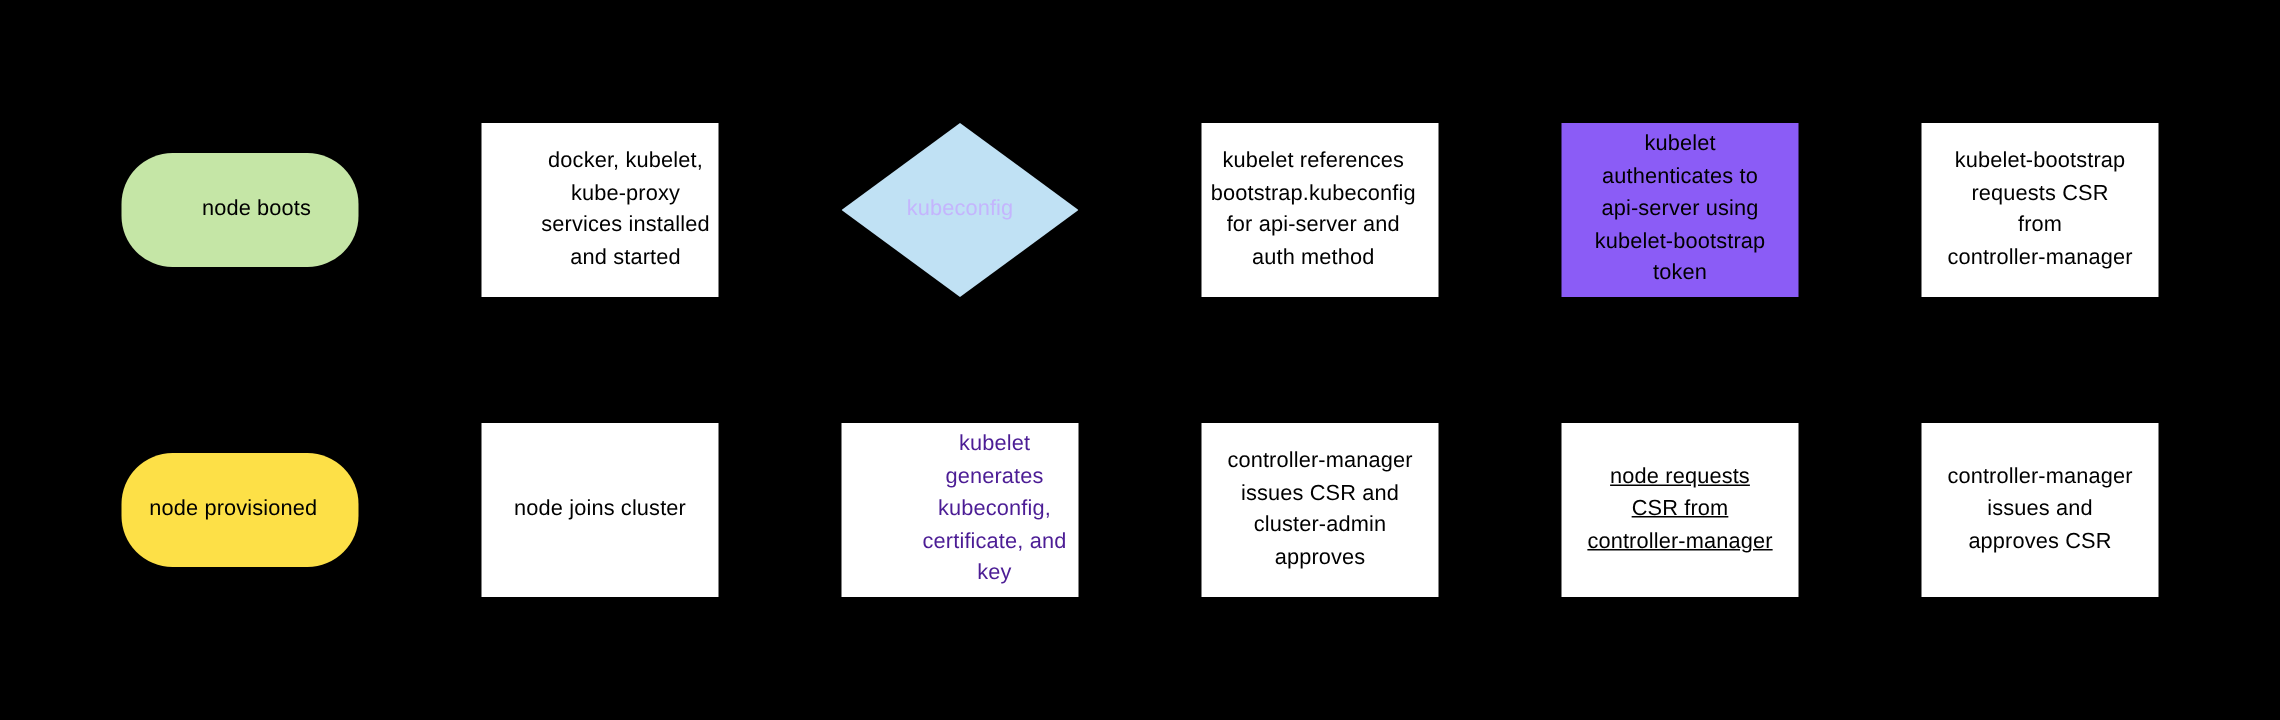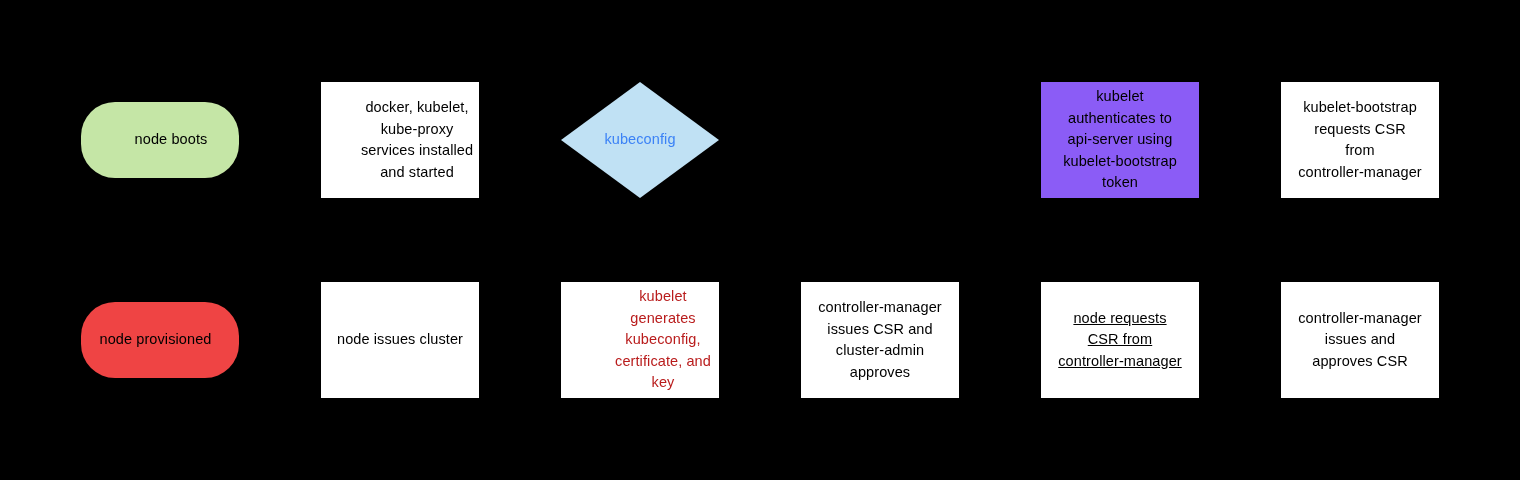--- a/index.html
+++ b/index.html
@@ -85,45 +85,51 @@
         <span class="label" style="color: rgb(0, 0, 0); padding-left: 24px;">node boots</span>
       </div>
       <div class="node process" style="left: 321px; top: 82px; width: 158px; height: 116px; background: rgb(255, 255, 255);">
         <span class="label" style="color: rgb(0, 0, 0); padding-left: 36px;">docker, kubelet,
 kube-proxy
 services installed
 and started</span>
       </div>
       <div class="node decision" style="left: 561px; top: 82px; width: 158px; height: 116px;">
         <div class="diamond-bg" style="background: rgb(192, 225, 244);"></div>
-        <span class="label" style="color: #3b82f6;">kubeconfig</span>
+        <span class="label" style="color: #c4b5fd;">kubeconfig</span>
+      </div>
+      <div class="node process overflow" style="left: 801px; top: 82px; width: 158px; height: 116px; background: rgb(255, 255, 255);">
+        <span class="label" style="color: rgb(0, 0, 0);">kubelet references
+bootstrap.kubeconfig
+for api-server and
+auth method</span>
       </div>
       <div class="node process" style="left: 1041px; top: 82px; width: 158px; height: 116px; background: #8b5cf6;">
         <span class="label" style="color: rgb(0, 0, 0);">kubelet
 authenticates to
 api-server using
 kubelet-bootstrap
 token</span>
       </div>
       <div class="node process" style="left: 1281px; top: 82px; width: 158px; height: 116px; background: rgb(255, 255, 255);">
         <span class="label" style="color: rgb(0, 0, 0);">kubelet-bootstrap
 requests CSR
 from
 controller-manager</span>
       </div>
     </div>
     <div style="position: absolute; left: 0px; top: 0px; width: 100%; height: 100%;">
-      <div class="node terminator overflow" style="left: 81px; top: 302px; width: 158px; height: 76px; background: #ef4444;">
+      <div class="node terminator overflow" style="left: 81px; top: 302px; width: 158px; height: 76px; background: #fde047;">
         <span class="label" style="color: rgb(0, 0, 0);">node provisioned</span>
       </div>
       <div class="node process" style="left: 321px; top: 282px; width: 158px; height: 116px; background: rgb(255, 255, 255);">
-        <span class="label" style="color: rgb(0, 0, 0);">node issues cluster</span>
+        <span class="label" style="color: rgb(0, 0, 0);">node joins cluster</span>
       </div>
       <div class="node process" style="left: 561px; top: 282px; width: 158px; height: 116px; background: rgb(255, 255, 255);">
-        <span class="label" style="color: #b91c1c; padding-left: 48px;">kubelet generates
+        <span class="label" style="color: #4c1d95; padding-left: 48px;">kubelet generates
 kubeconfig,
 certificate, and key</span>
       </div>
       <div class="node process" style="left: 801px; top: 282px; width: 158px; height: 116px; background: rgb(255, 255, 255);">
         <span class="label" style="color: rgb(0, 0, 0);">controller-manager
 issues CSR and
 cluster-admin
 approves</span>
       </div>
       <div class="node process" style="left: 1041px; top: 282px; width: 158px; height: 116px; background: rgb(255, 255, 255);">

